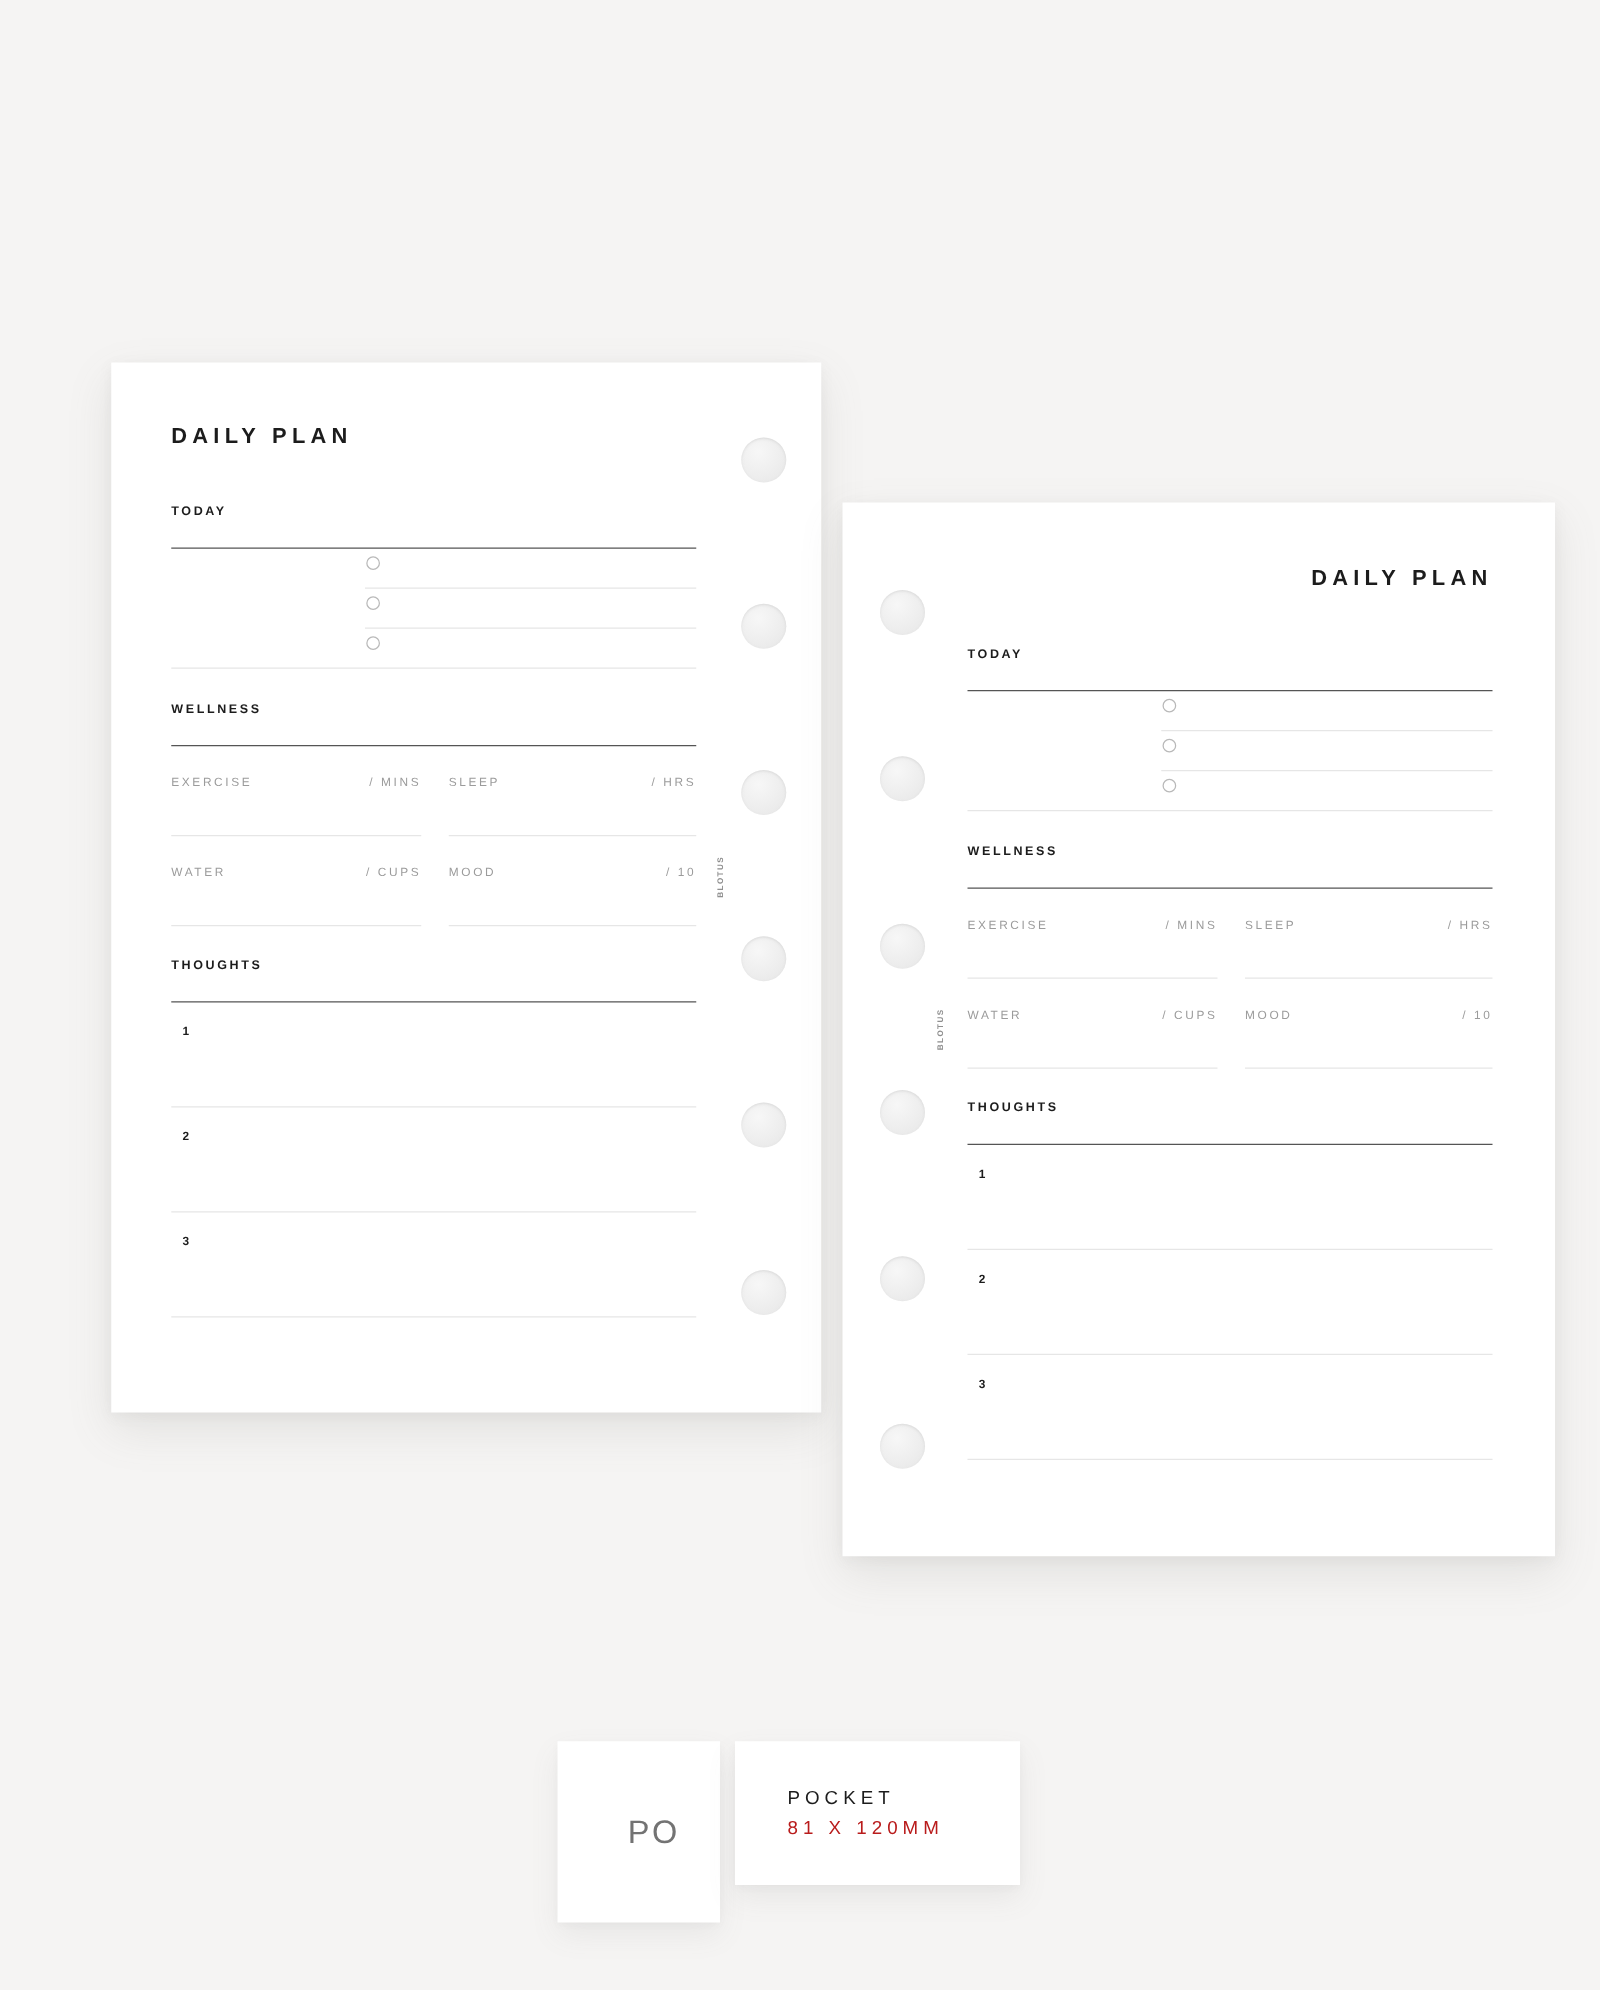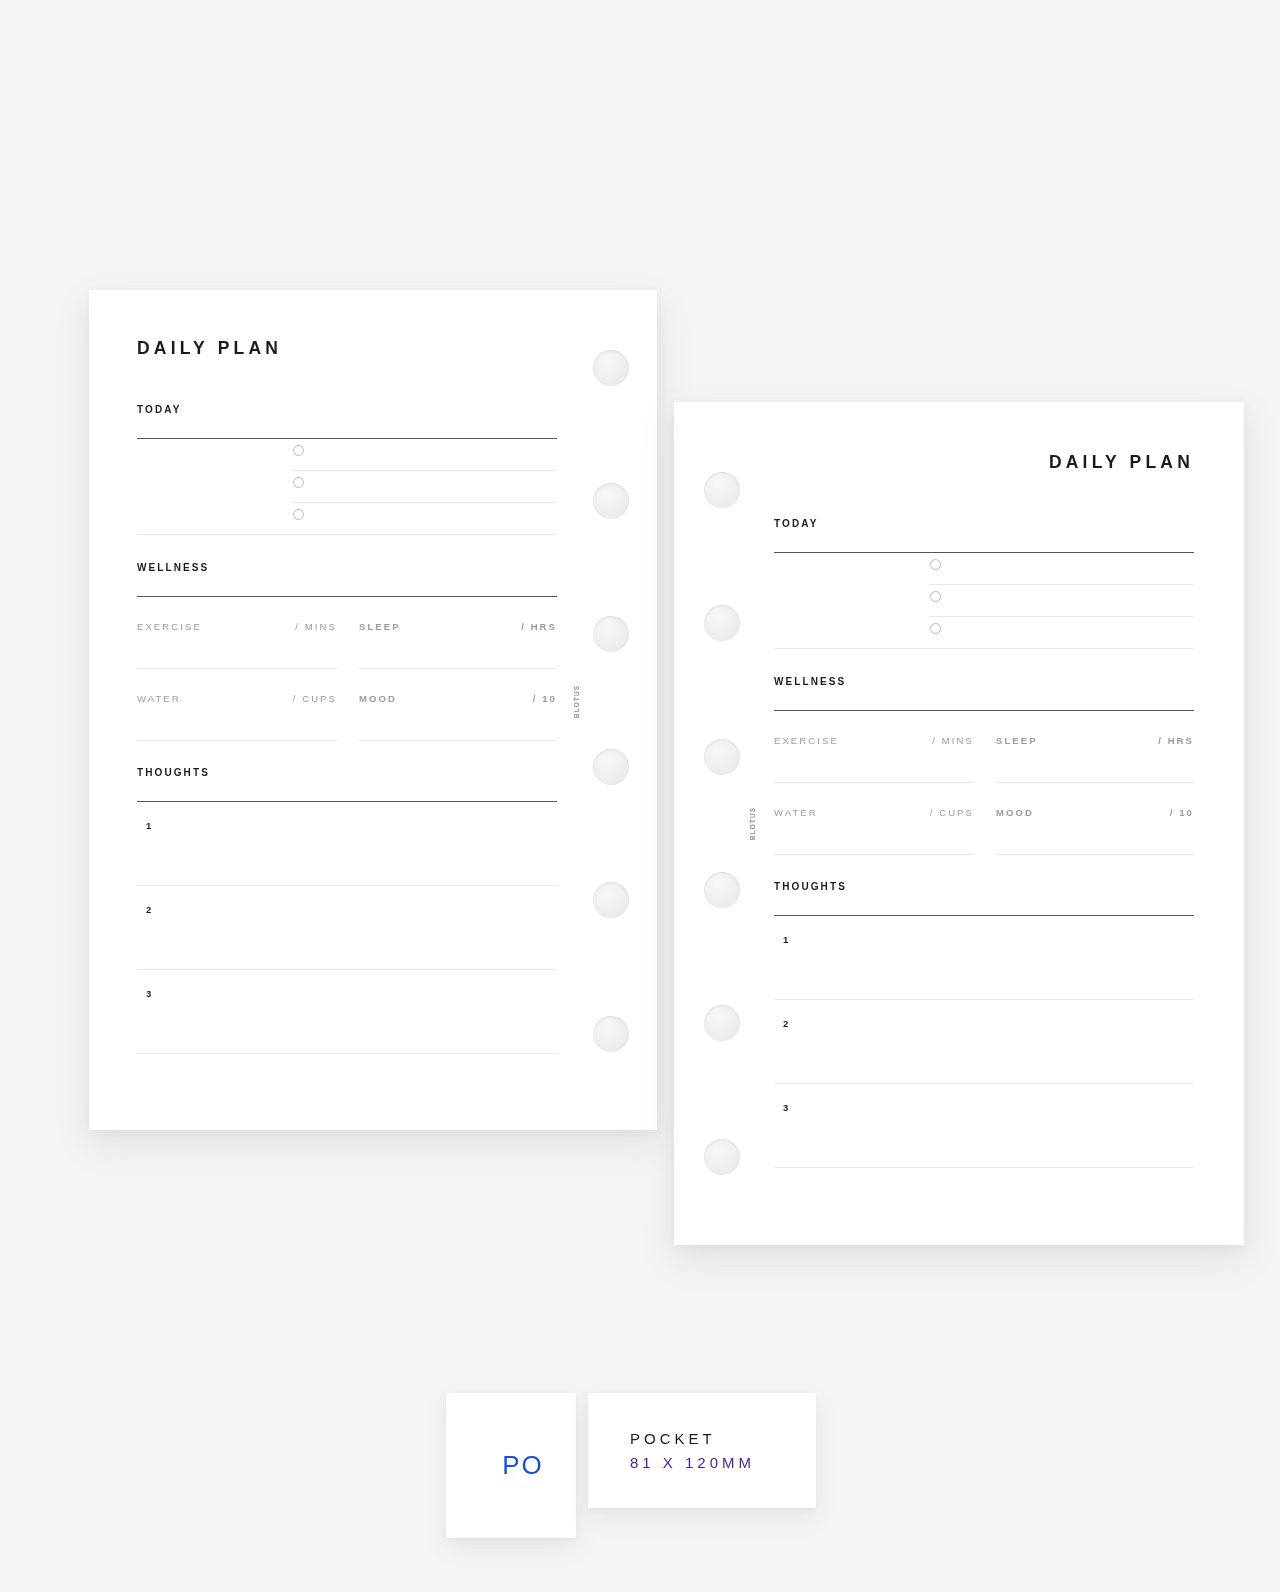--- a/index.html
+++ b/index.html
@@ -92,21 +92,21 @@
     left: 0;
   }
 
   
   .wellness-grid {
     display: flex;
     width: 100%;
   }
   .wcol { position: relative; }
   .wcol.left  { width: 200px; margin-right: 22px; }
-  .wcol.right { width: 198px; font-weight: bold; }
+  .wcol.right { width: 198px; }
   .wcell {
     position: relative;
     height: 72px;
   }
   .wcell .wlabel {
     position: absolute;
     top: 24px;
     left: 0;
     font-size: 9.5px;
     letter-spacing: 2.1px;
@@ -165,41 +165,41 @@
   }
   #chip-code {
     left: 446px; top: 1393px;
     width: 130px; height: 145px;
     justify-content: center;
   }
   #chip-code .code-text {
     font-size: 26px;
     font-weight: 400;
     letter-spacing: 2px;
-    color: #1d4ed8;
+    color: #737373;
     margin-left: 24px;
   }
   #chip-size {
     left: 588px; top: 1393px;
     width: 228px; height: 115px;
     padding-left: 42px;
   }
   #chip-size .size-inner { width: 100%; }
   #chip-size .size-name {
     font-size: 15px;
     font-weight: 400;
     letter-spacing: 4px;
     color: #1c1c1c;
     line-height: 1.55;
   }
   #chip-size .size-dims {
     font-size: 15px;
     font-weight: 400;
     letter-spacing: 4px;
-    color: #4c1d95;
+    color: #b91c1c;
     line-height: 1.55;
   }
 </style>
 </head>
 <body>
 
 <div id="stage">
 
   <div class="page" id="page-left">
 

